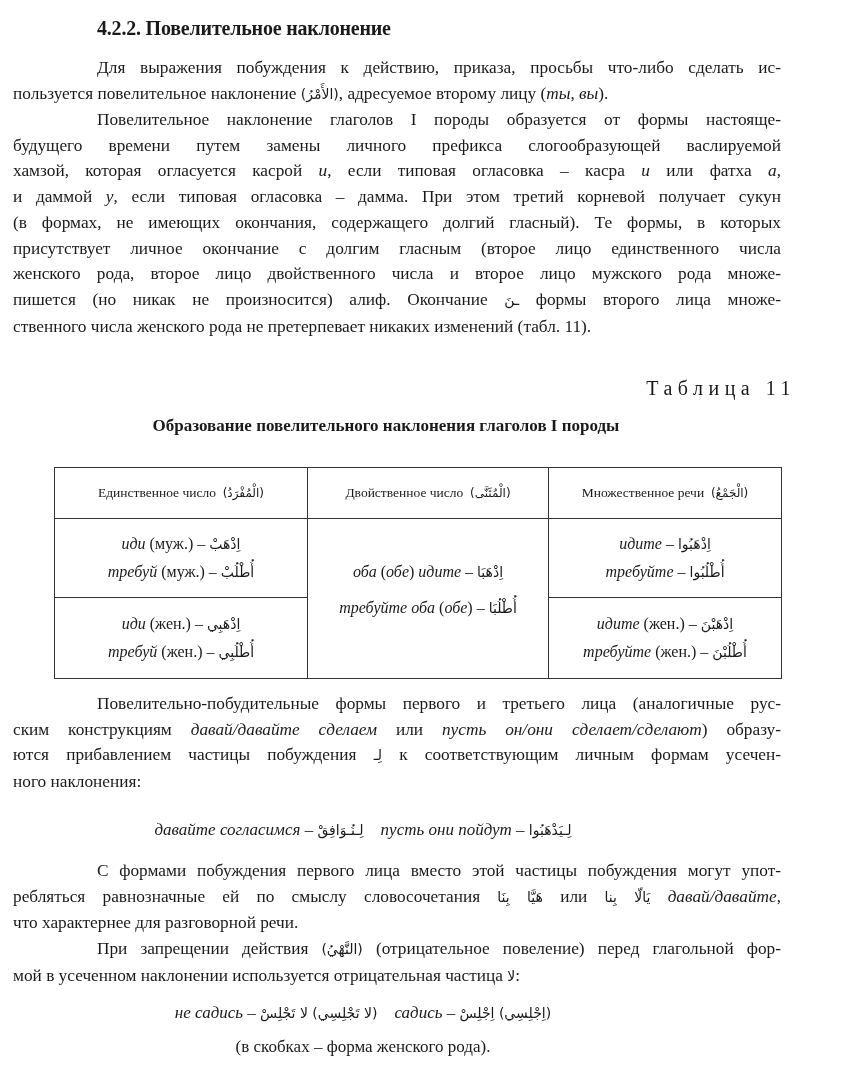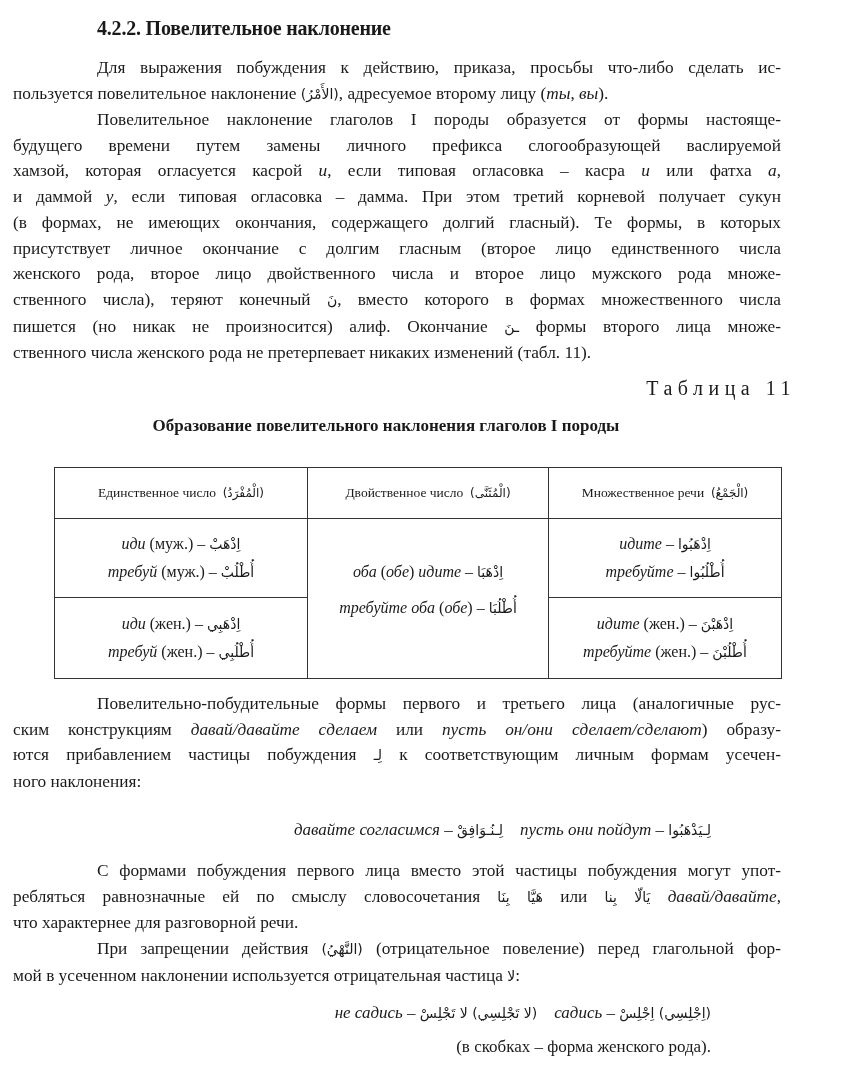--- a/index.html
+++ b/index.html
@@ -25,21 +25,21 @@
     position: absolute; left: 54px; top: 467px; width: 727px; height: 212px;
     border-collapse: collapse; table-layout: fixed;
   }
   table.grid td, table.grid th {
     border: 1.4px solid #333333; text-align: center; vertical-align: middle;
     font-weight: normal; padding: 0;
   }
   table.grid th { height: 50px; font-size: 13.5px; }
   table.grid td { font-size: 16px; line-height: 27px; }
   table.grid .ar { font-size: 14px; }
-  .center-ex { position: absolute; left: 1px; width: 710px; text-align: right; font-size: 17px; }
+  .center-ex { position: absolute; left: 8px; width: 710px; text-align: center; font-size: 17px; }
 </style>
 </head>
 <body>
 
 <div class="page">
 
   <div class="h">4.2.2. Повелительное наклонение</div>
 
   <div class="p" style="top:55px;">
     <span class="ln">Для выражения побуждения к действию, приказа, просьбы что-либо сделать ис-</span>
@@ -47,21 +47,20 @@
   </div>
 
   <div class="p" style="top:107px;">
     <span class="ln">Повелительное наклонение глаголов I породы образуется от формы настояще-</span>
     <span class="ln" style="text-indent:-42px;">будущего времени путем замены личного префикса слогообразующей васлируемой</span>
     <span class="ln" style="text-indent:-42px;"><span>хамзой, которая огласуется касрой </span><i>и</i><span>, если типовая огласовка – касра </span><i>и</i><span> или фатха </span><i>а</i><span>,</span></span>
     <span class="ln" style="text-indent:-42px;"><span>и даммой </span><i>у</i><span>, если типовая огласовка – дамма. При этом третий корневой получает сукун</span></span>
     <span class="ln" style="text-indent:-42px;">(в формах, не имеющих окончания, содержащего долгий гласный). Те формы, в которых</span>
     <span class="ln" style="text-indent:-42px;">присутствует личное окончание  с долгим гласным (второе лицо единственного числа</span>
     <span class="ln" style="text-indent:-42px;">женского рода, второе лицо двойственного числа и второе лицо мужского рода множе-</span>
-    <span class="ln" style="text-indent:-42px;"><span>ственного числа), теряют конечный </span><span class="ar">نَ</span><span>, вместо которого в формах множественного числа</span></span>
     <span class="ln" style="text-indent:-42px;"><span>пишется (но никак не произносится) алиф. Окончание </span><span class="ar">ـنَ</span><span> формы второго лица множе-</span></span>
     <span class="ln last" style="text-indent:-42px;">ственного числа женского рода не претерпевает никаких изменений (табл. 11).</span>
   </div>
 
   <div class="tabnum">Таблица 11</div>
   <div class="tabtitle">Образование повелительного наклонения глаголов I породы</div>
 
   <table class="grid">
     <colgroup>
         <col style="width:253px">

